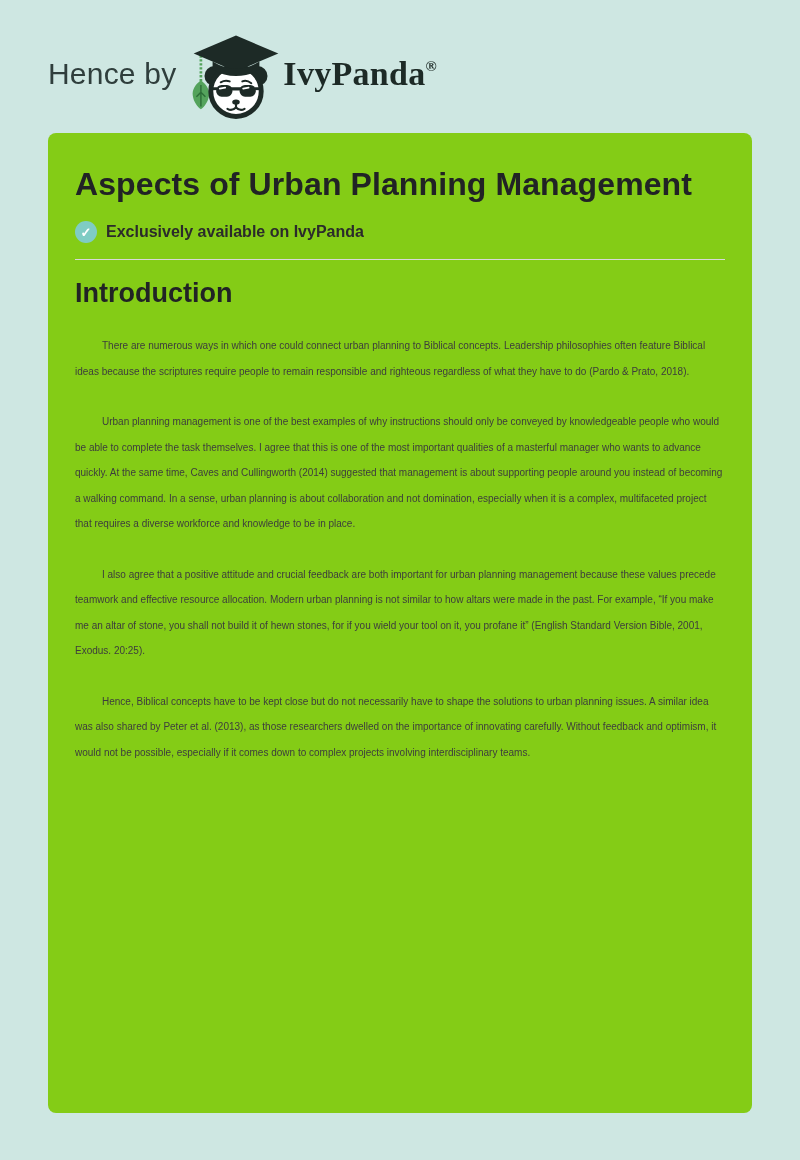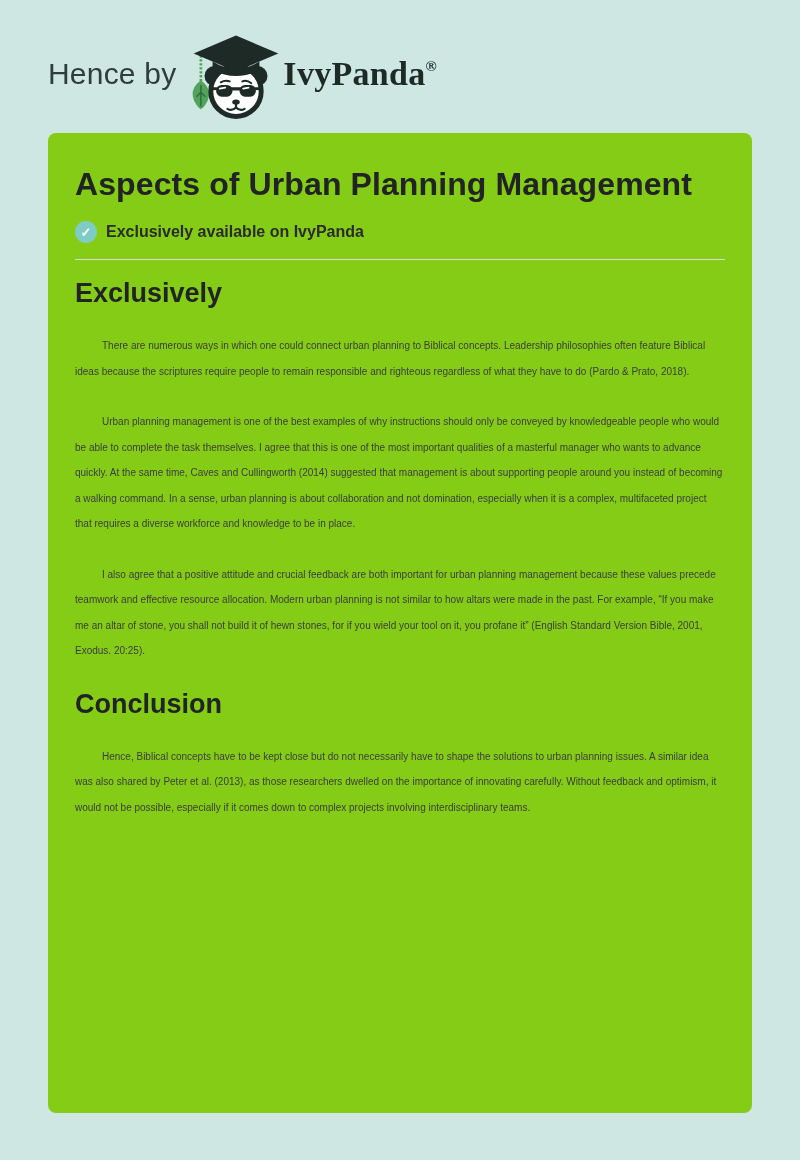--- a/index.html
+++ b/index.html
@@ -139,23 +139,22 @@
 
     <h1 class="essay-title">Aspects of Urban Planning Management</h1>
 
     <div class="badge-row">
       <span class="check-circle">✓</span>
       <span class="badge-label">Exclusively available on IvyPanda</span>
     </div>
 
     <hr class="divider">
 
-    <h2>Exclusively</h2>
+    <h2>Introduction</h2>
     <p>There are numerous ways in which one could connect urban planning to Biblical concepts. Leadership philosophies often feature Biblical ideas because the scriptures require people to remain responsible and righteous regardless of what they have to do (Pardo &amp; Prato, 2018).</p>
 
     <p>Urban planning management is one of the best examples of why instructions should only be conveyed by knowledgeable people who would be able to complete the task themselves. I agree that this is one of the most important qualities of a masterful manager who wants to advance quickly. At the same time, Caves and Cullingworth (2014) suggested that management is about supporting people around you instead of becoming a walking command. In a sense, urban planning is about collaboration and not domination, especially when it is a complex, multifaceted project that requires a diverse workforce and knowledge to be in place.</p>
     <p>I also agree that a positive attitude and crucial feedback are both important for urban planning management because these values precede teamwork and effective resource allocation. Modern urban planning is not similar to how altars were made in the past. For example, “If you make me an altar of stone, you shall not build it of hewn stones, for if you wield your tool on it, you profane it” (English Standard Version Bible, 2001, Exodus. 20:25).</p>
 
-    <h2>Conclusion</h2>
     <p>Hence, Biblical concepts have to be kept close but do not necessarily have to shape the solutions to urban planning issues. A similar idea was also shared by Peter et al. (2013), as those researchers dwelled on the importance of innovating carefully. Without feedback and optimism, it would not be possible, especially if it comes down to complex projects involving interdisciplinary teams.</p>
 
   </main>
 </div>
 
 </body></html>

